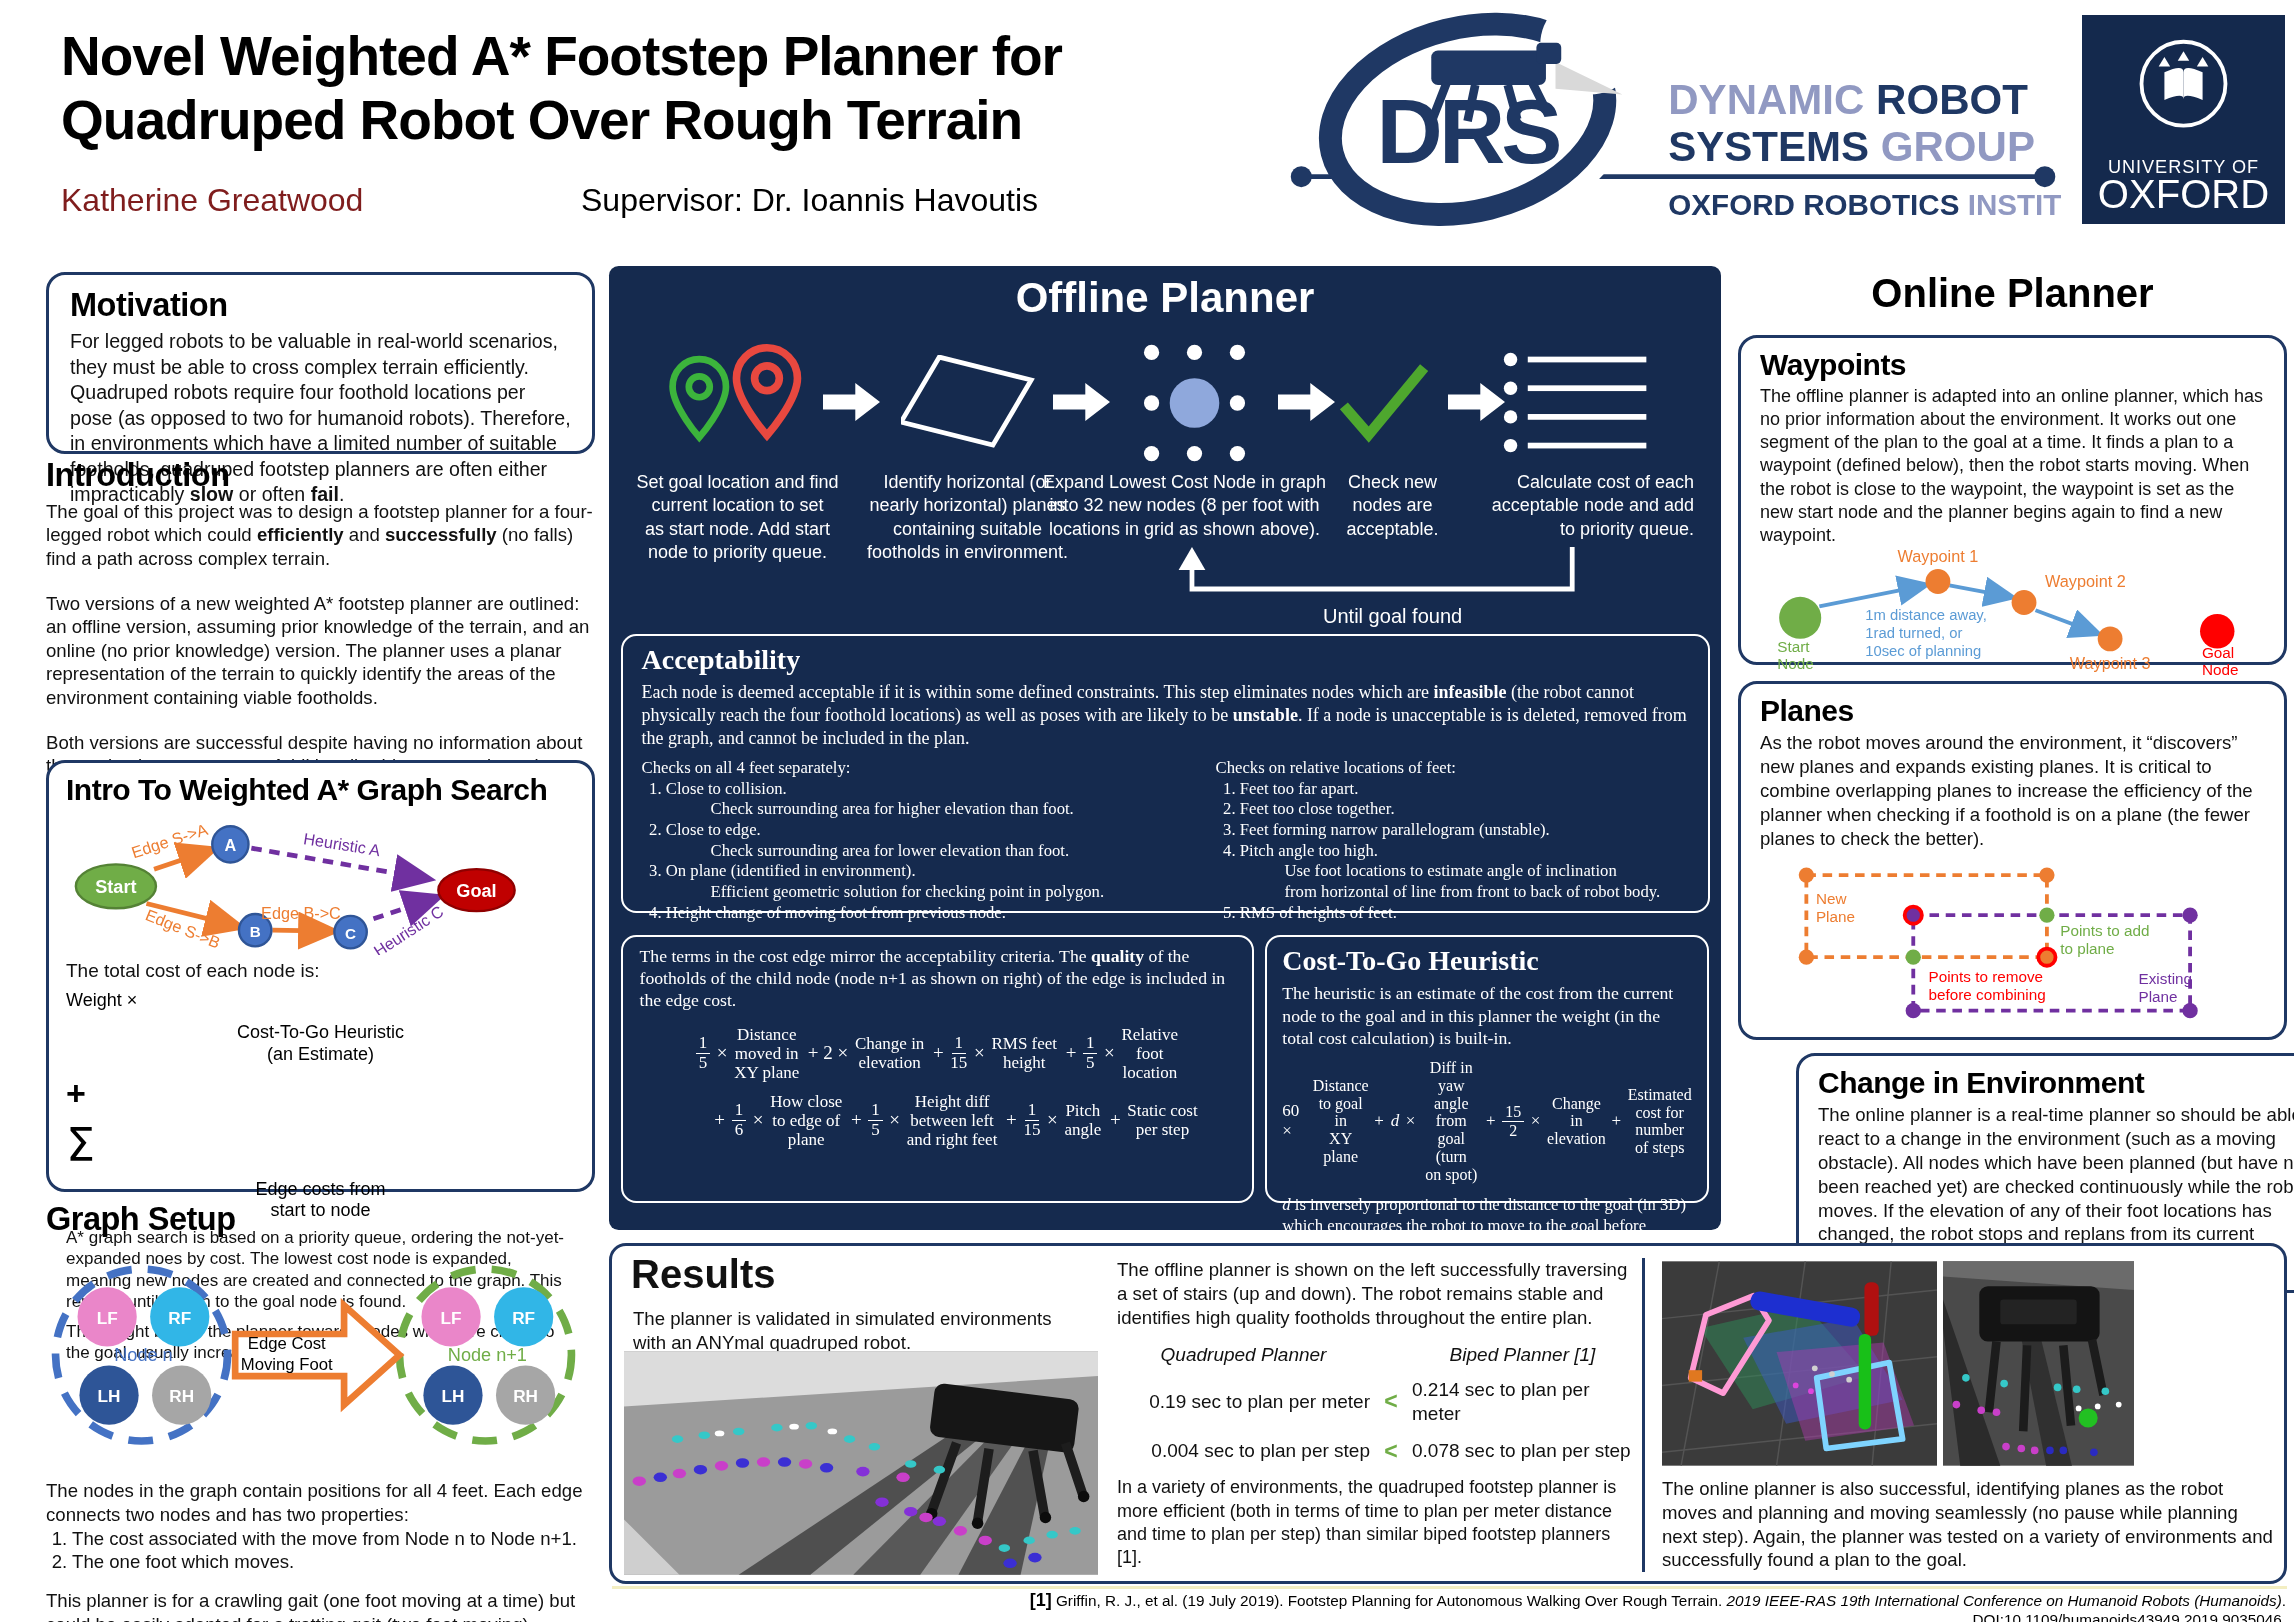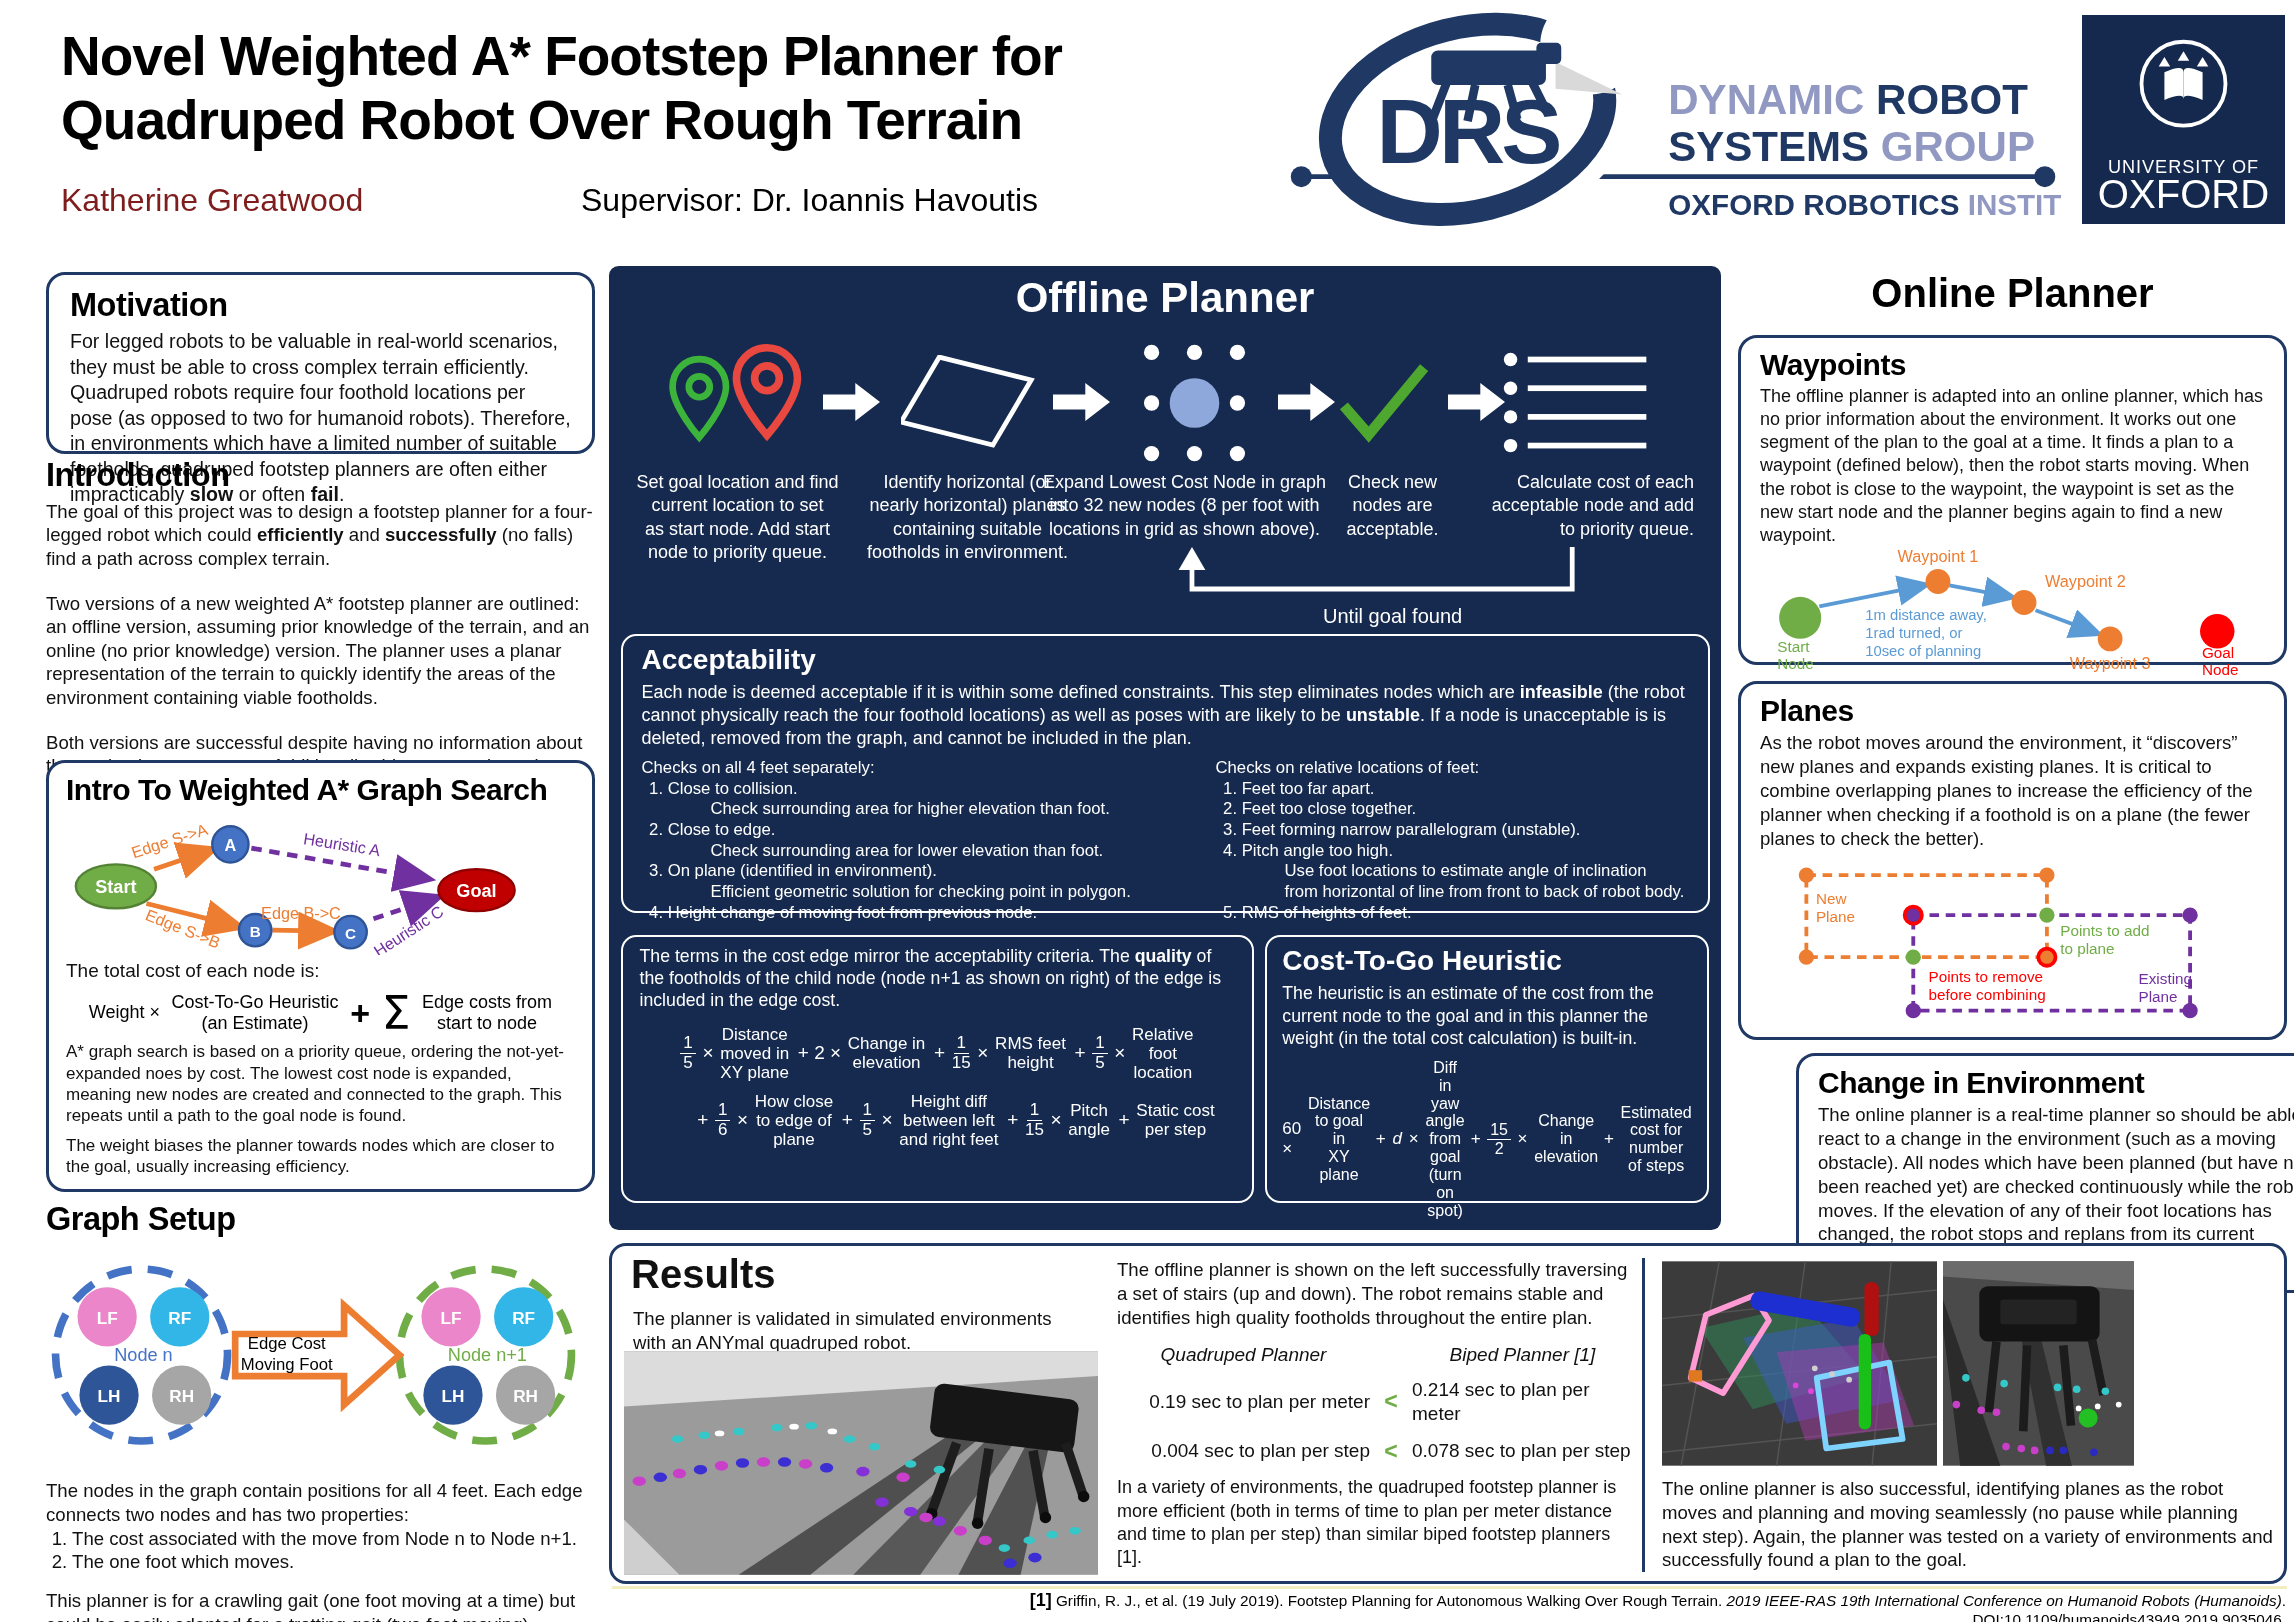--- a/index.html
+++ b/index.html
@@ -16,35 +16,35 @@
   .h1{font-size:32.5px;font-weight:bold;color:#000;letter-spacing:-0.5px;margin:0 0 5.7px 0;}
   .h2{font-size:30px;font-weight:bold;color:#000;letter-spacing:-0.5px;margin:0 0 3.8px 0;}
   .body,.bodyp{font-size:19px;line-height:1.3;color:#111;}
   .pre{white-space:pre-line;}
   
   .motivation{left:46px;top:272px;width:549px;height:182px;padding:11.5px 21px;}
   .introduction{left:46px;top:457px;width:549px;}
   .introduction p{font-size:18.6px;line-height:1.27;margin:0 0 21px 0;}
   .astar{left:46px;top:760px;width:549px;height:432px;padding:9.6px 17px;}
   .astar .bodyp{font-size:17px;line-height:1.24;margin:5.7px 0 0 0;}
-  .af{display:flex;align-items:center;justify-content:center;gap:11.5px;margin:5.7px 0 3.8px 0;color:#000;}
+  .af{display:flex;justify-content:center;gap:11.5px;margin:5.7px 0 3.8px 0;color:#000;flex-direction:column;}
   .stk{display:flex;flex-direction:column;align-items:center;font-size:18px;line-height:1.18;text-align:center;}
   .afw{font-size:18px;}
   .afplus{font-size:34px;font-weight:bold;line-height:1;}
   .afsig{font-size:46px;line-height:1;font-family:"DejaVu Sans",sans-serif;}
   .gsetup{left:46px;top:1201px;width:549px;}
   .gsetup p,.gsetup .li{font-size:18.6px;line-height:1.27;margin:0;}
   .gsetup .li{margin-left:5.7px;}
   
   .panel{left:609px;top:266px;width:1112px;height:964px;background:#152a4e;border-radius:9.6px;color:#fff;}
   .ptitle{position:absolute;left:0;right:0;top:7.6px;text-align:center;font-size:42px;font-weight:bold;color:#fff;}
   .icn{position:absolute;top:75px;height:124px;display:flex;align-items:center;justify-content:center;}
   .cap{position:absolute;top:205px;text-align:center;font-size:18px;line-height:1.3;color:#fff;}
   .barrow{position:absolute;top:117px;}
-  .wbox{position:absolute;border:2.9px solid #fff;border-radius:15.3px;box-sizing:border-box;color:#fff;}
+  .wbox{position:absolute;border:2.9px solid #fff;border-radius:15.3px;box-sizing:border-box;color:#fff;font-family:Liberation Serif, serif;}
   .wh{font-size:28px;font-weight:bold;margin:0 0 5.7px 0;color:#fff;}
   .accept{left:11.5px;top:368px;width:1089px;height:279px;padding:7.6px 19px;}
   .accept .ab{font-size:18px;line-height:1.28;}
   .acols{display:flex;margin-top:7.6px;}
   .acol{font-size:16.7px;line-height:1.24;}
   .acol .it{margin-left:7.6px;}
   .acol .sub{margin-left:69px;white-space:pre-line;}
   .cebox{left:11.5px;top:669px;width:633px;height:268px;padding:7.6px 17px;}
   .ctgbox{left:656px;top:669px;width:444px;height:268px;padding:7.6px 15.3px;}
   .cebox .ab,.ctgbox .ab{font-size:17.7px;line-height:1.26;}

